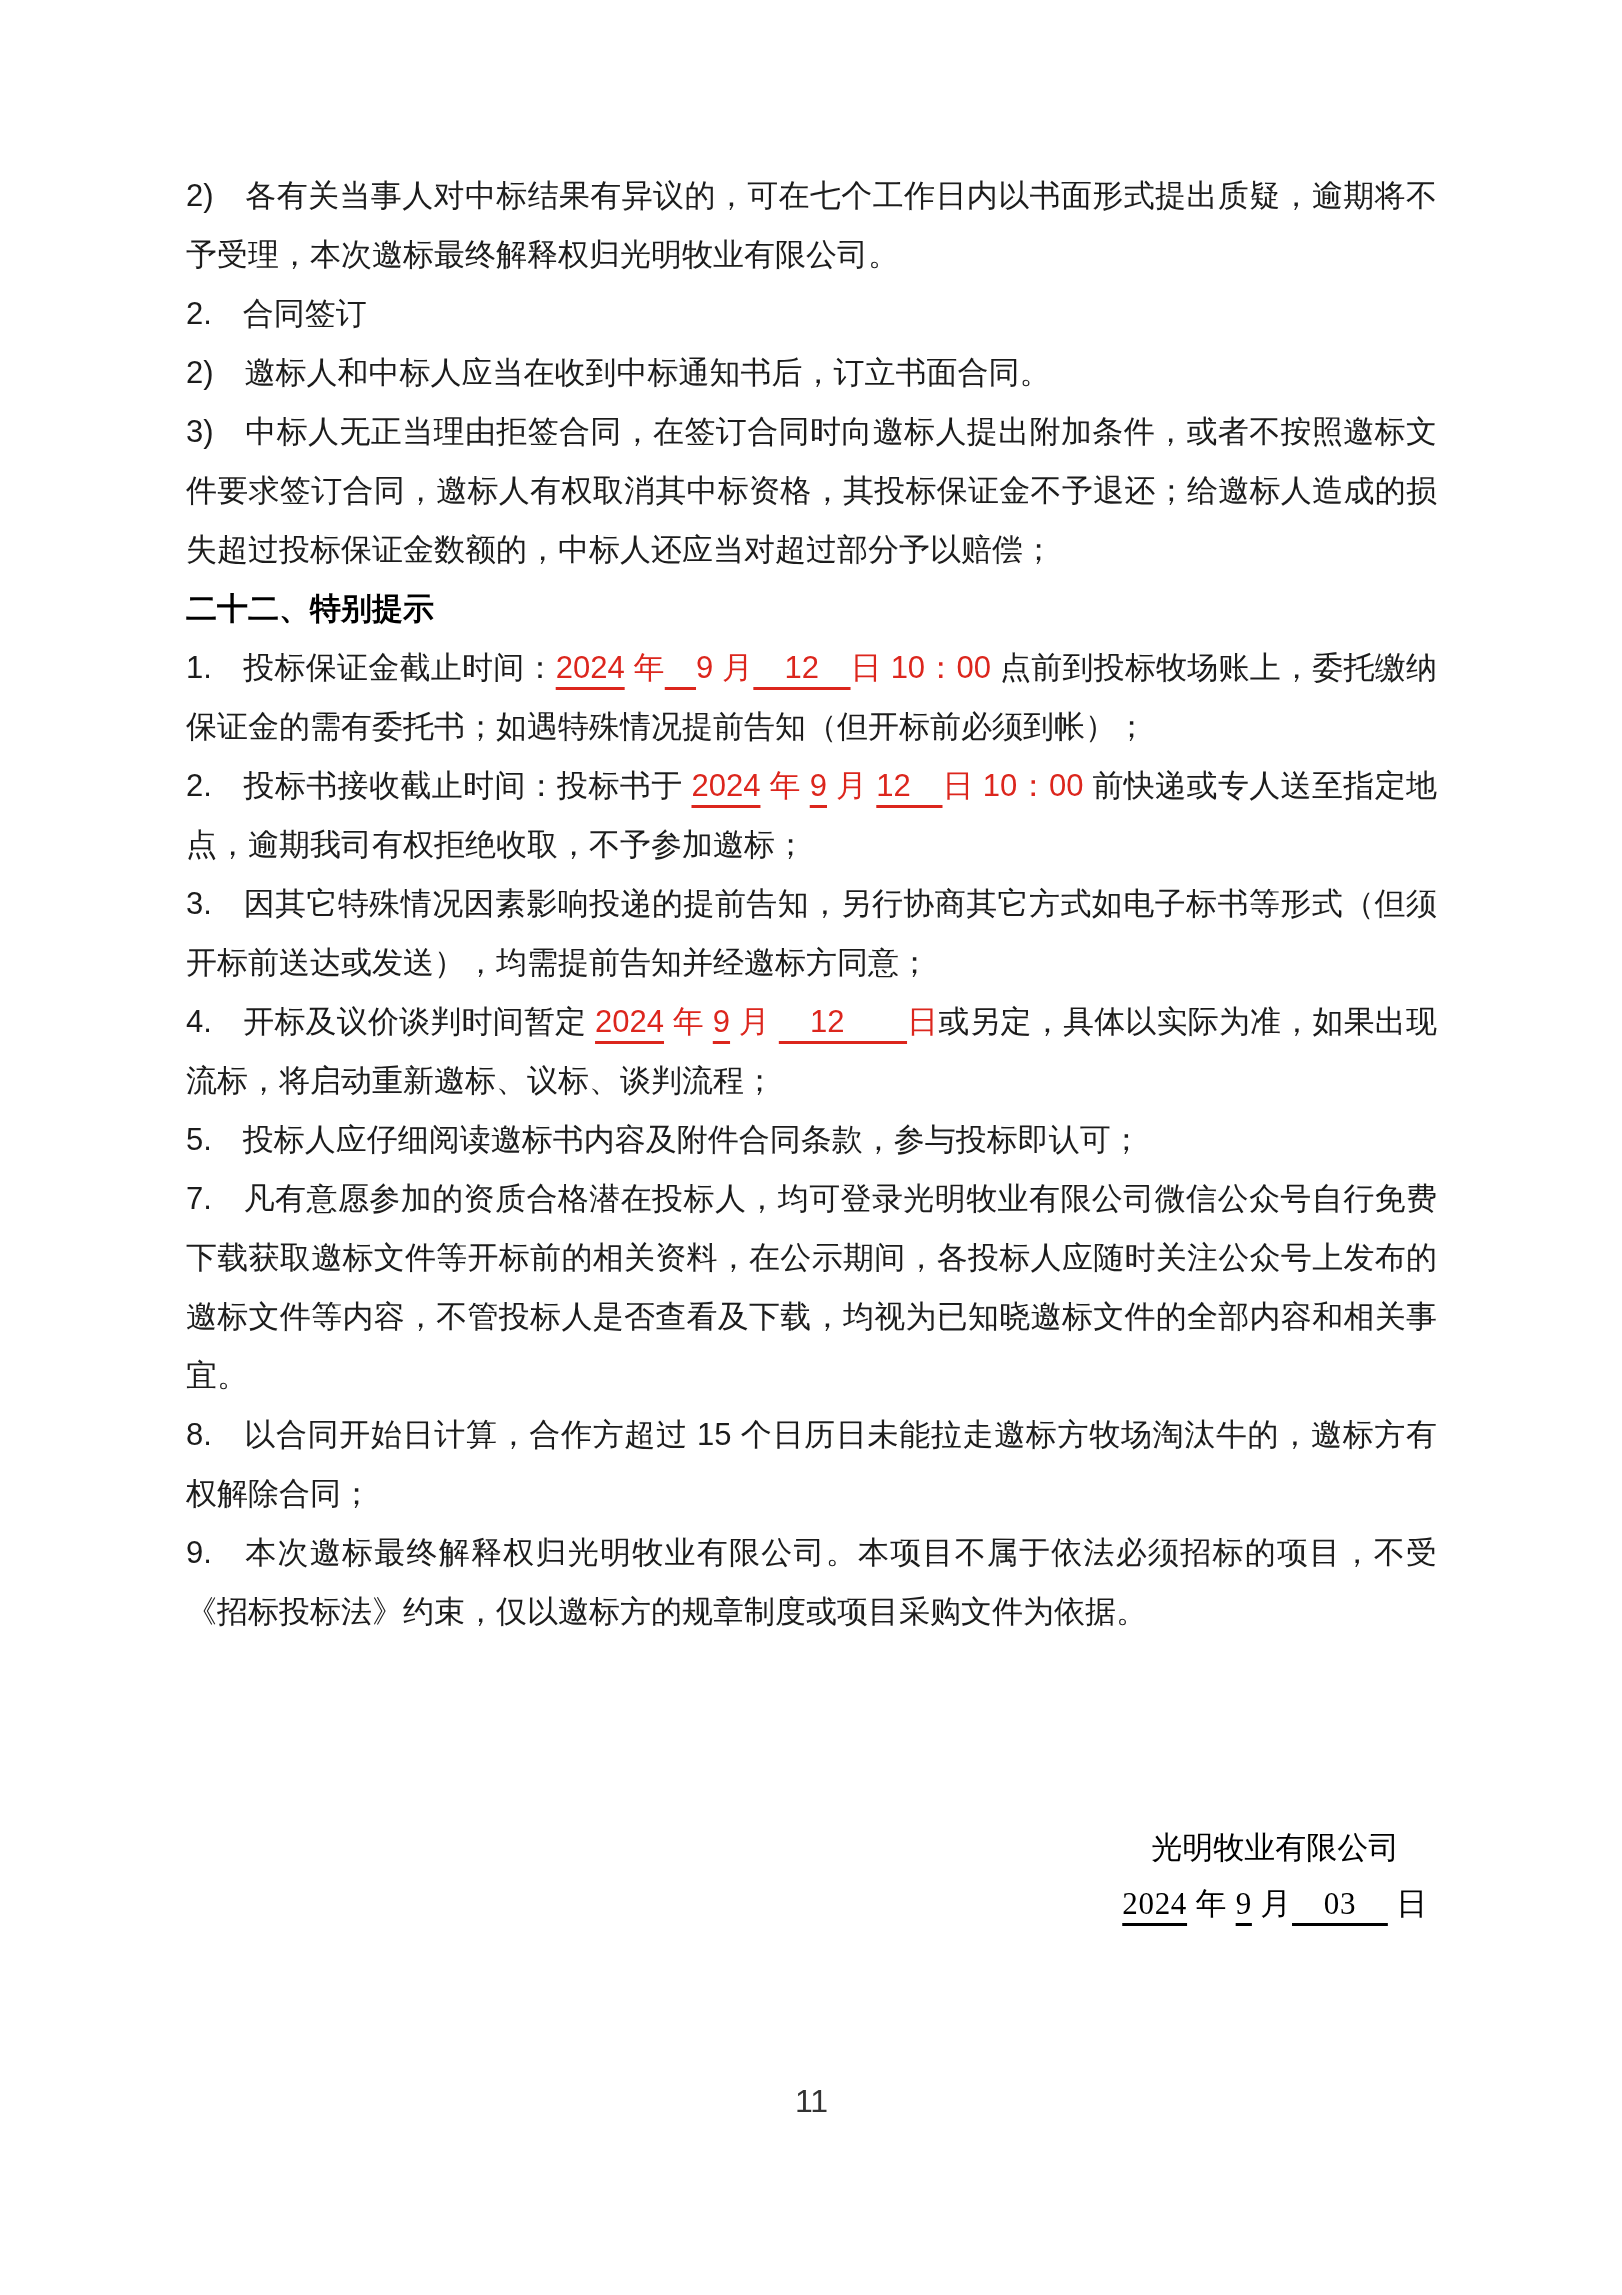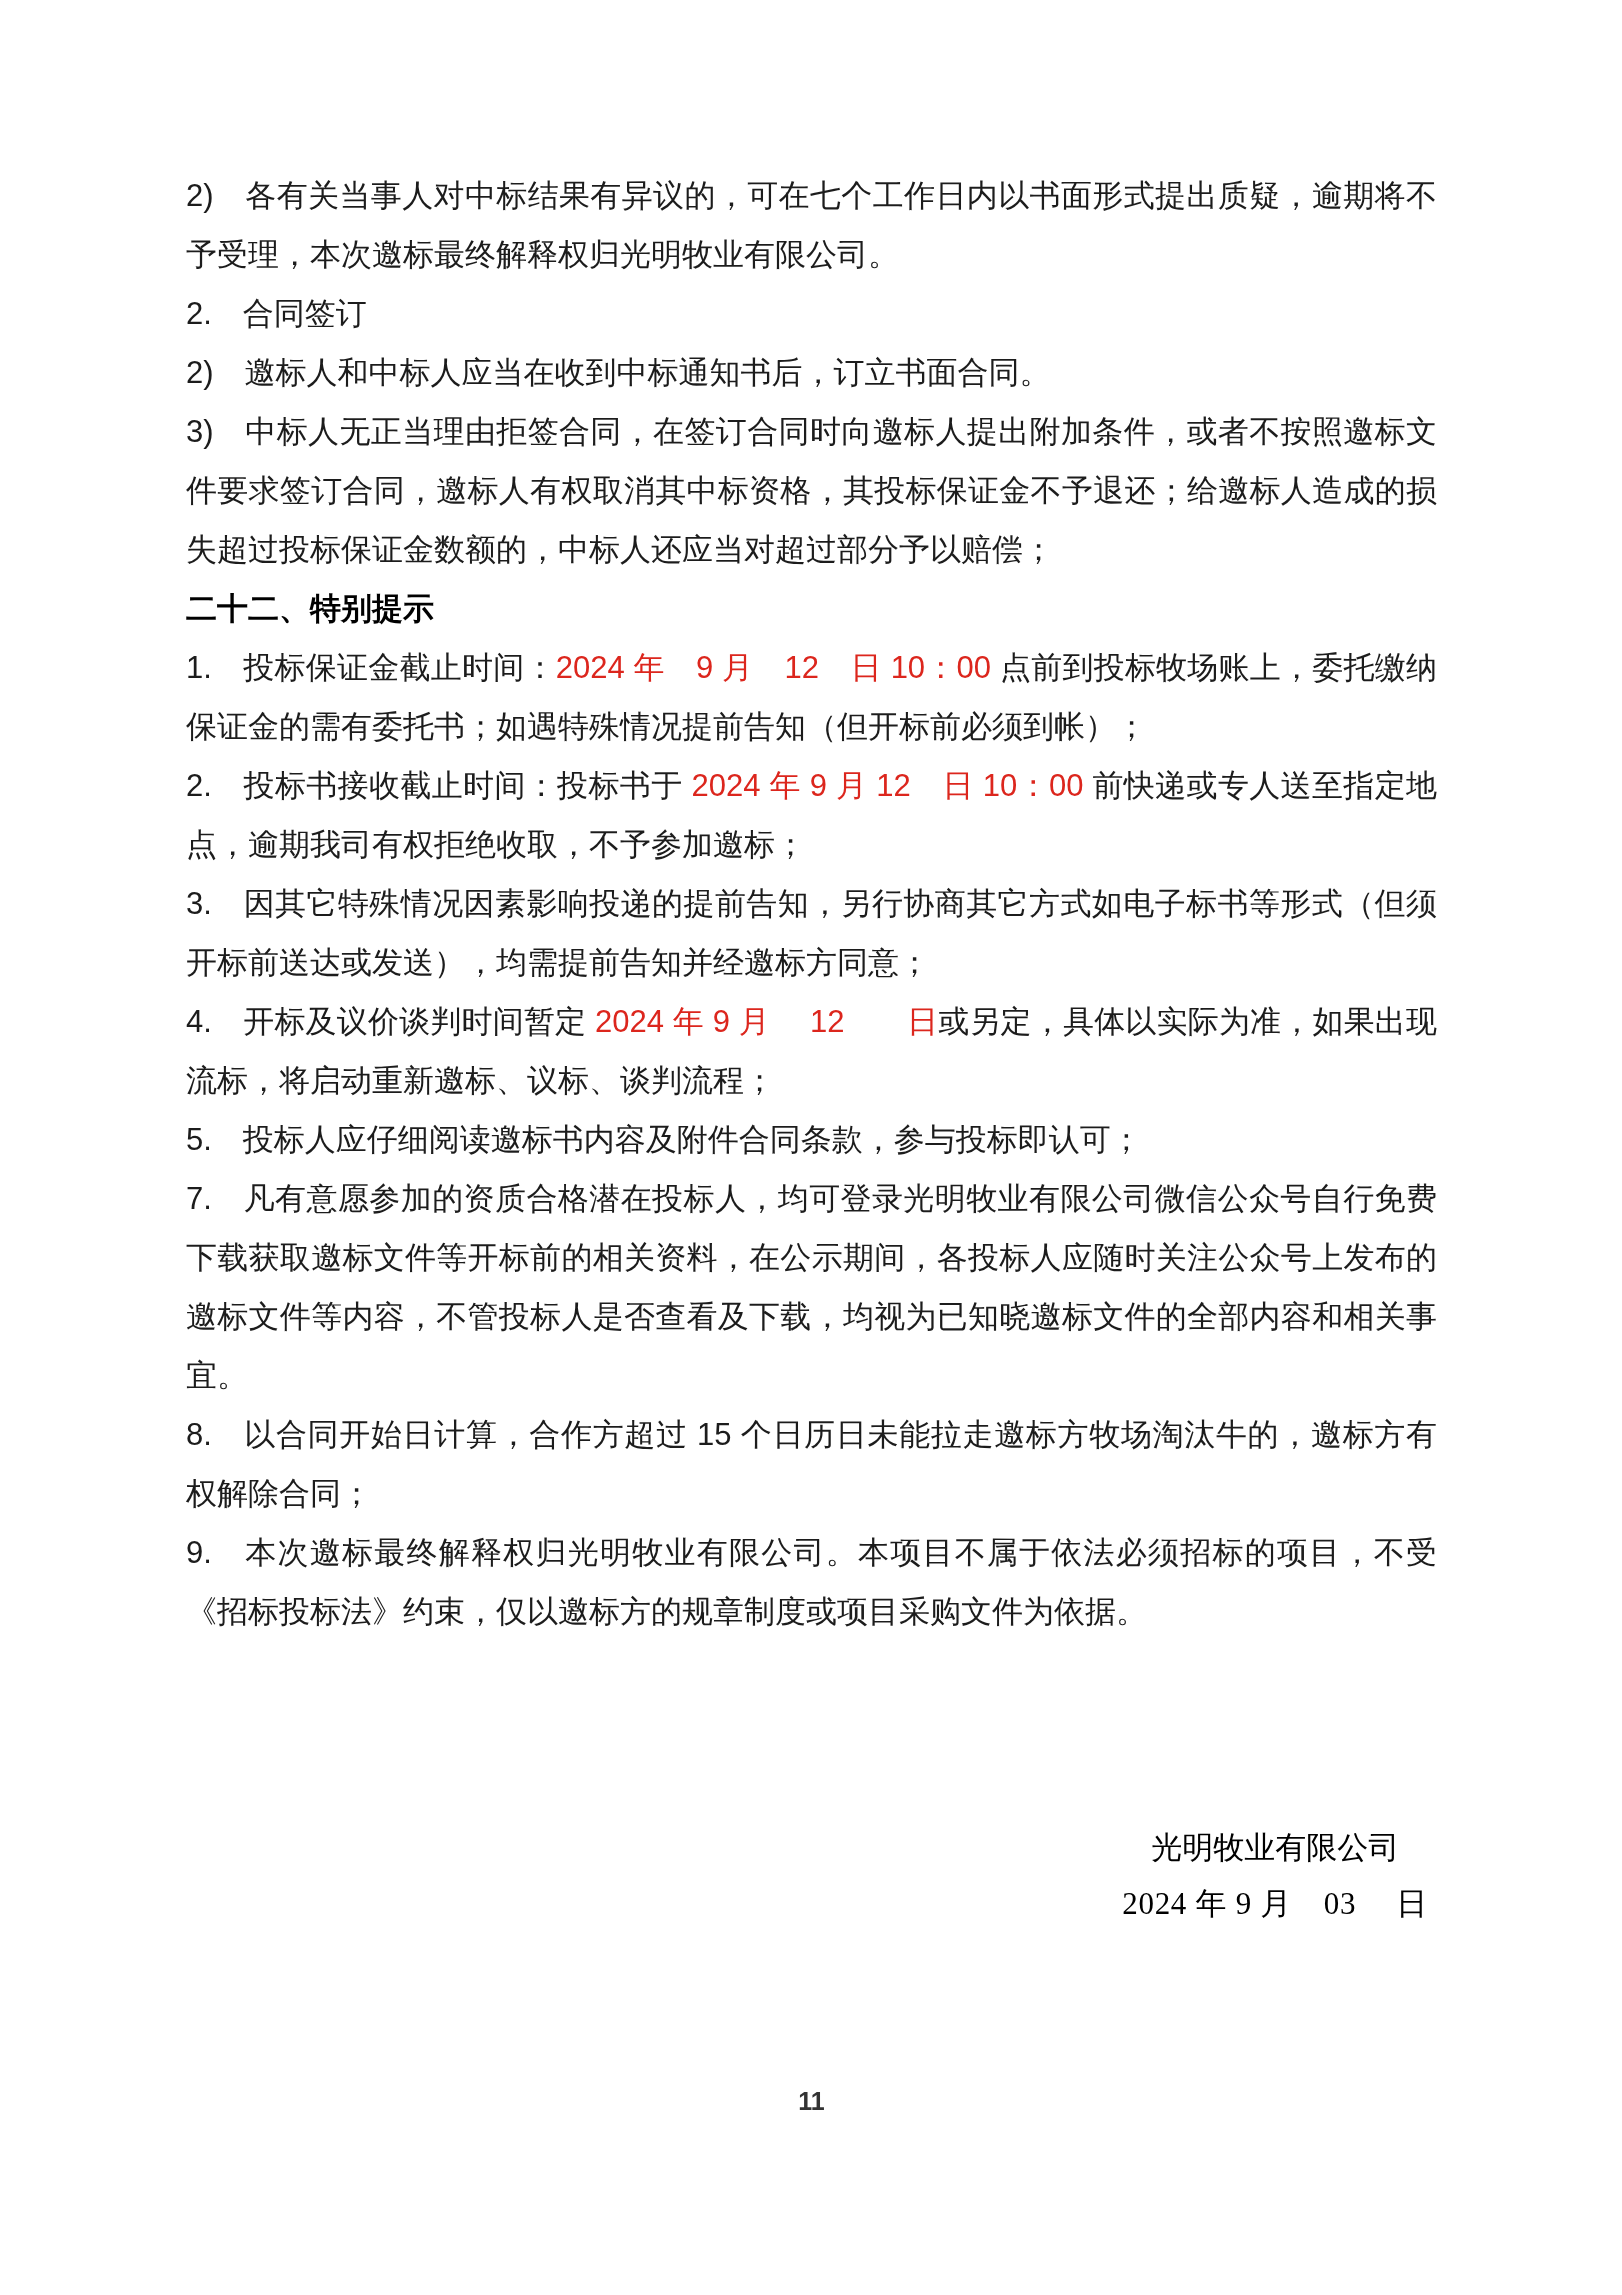--- a/index.html
+++ b/index.html
@@ -28,20 +28,21 @@
     text-justify: inter-character;
     word-break: break-all;
   }
   .doc-body p.heading {
     font-weight: bold;
     color: #000000;
     text-align: left;
   }
   span.red { color: var(--red); }
   span.u {
+    text-decoration: underline;
     text-decoration-thickness: 2.6px;
     text-underline-offset: 8.5px;
   }
   span.b { font-weight: bold; }
   span.tab { }
   .signature {
     position: absolute;
     top: 1820px;
     right: 195px;
     text-align: center;
@@ -50,24 +51,23 @@
     line-height: 56px;
     color: #000000;
   }
   .signature .sig-date { letter-spacing: 0.7px; }
   .footer {
     position: absolute;
     top: 2086px;
     left: 0;
     width: 100%;
     text-align: center;
-    font-size: 25px;
+    font-size: 32px;
     line-height: 31px;
     color: #333333;
-    font-weight: bold;
   }
 </style>
 </head>
 <body>
 
 <div class="page">
   <div class="doc-body" id="doc-body">
       <p><span class="">2)　各有关当事人对中标结果有异议的，可在七个工作日内以书面形式提出质疑，逾期将不予受理，本次邀标最终解释权归光明牧业有限公司。</span></p>
       <p><span class="">2.　合同签订</span></p>
       <p><span class="">2)　邀标人和中标人应当在收到中标通知书后，订立书面合同。</span></p>

